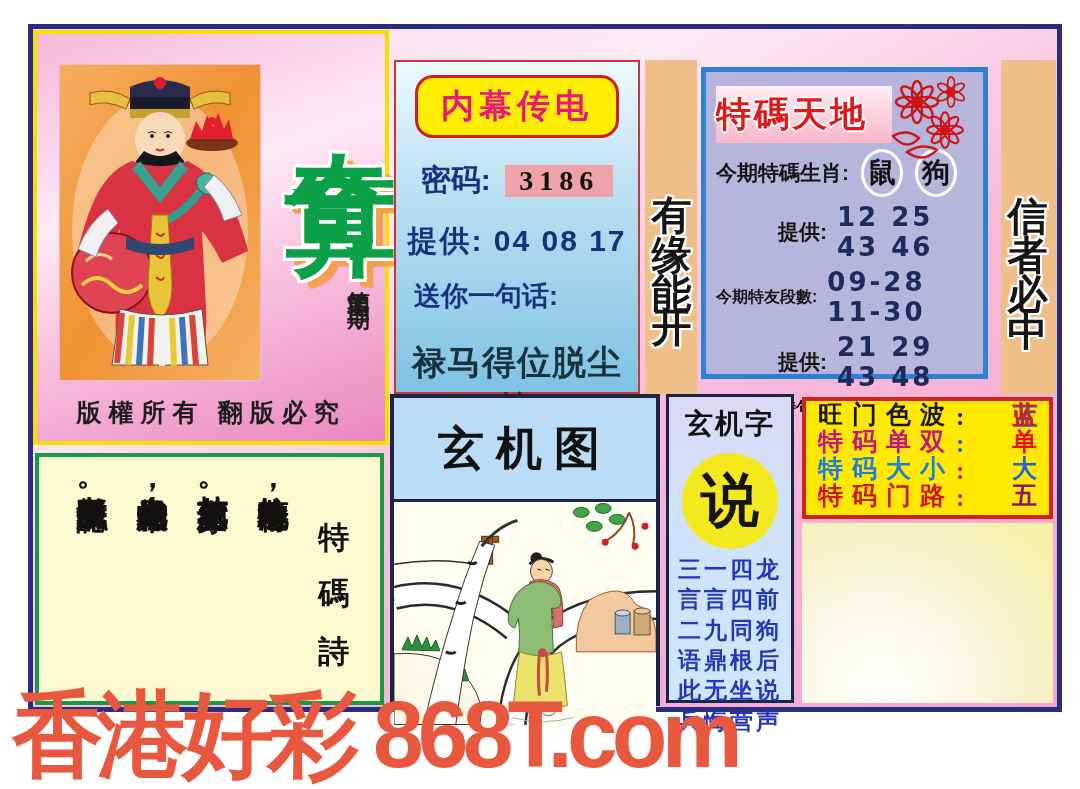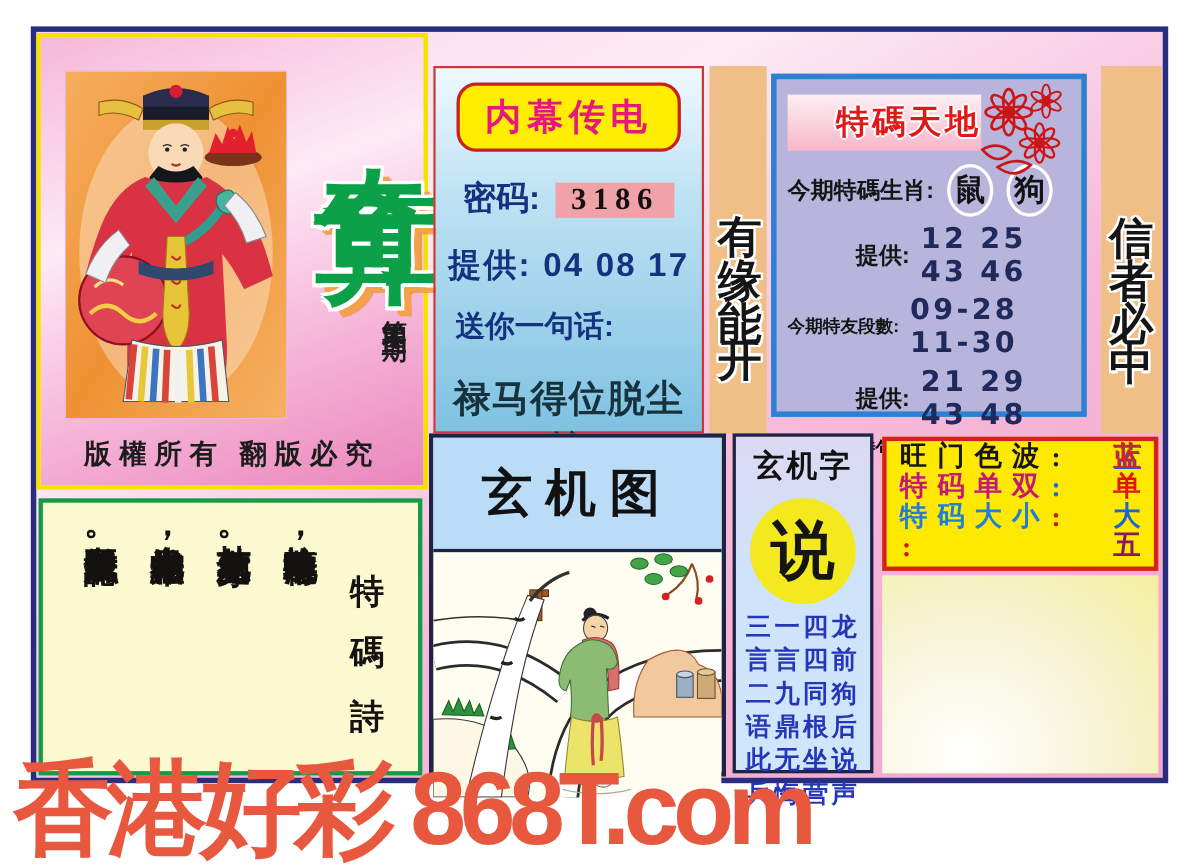--- a/index.html
+++ b/index.html
@@ -57,23 +57,23 @@
   .slogan-text { writing-mode:vertical-rl; text-orientation:upright; margin:0 auto;
                  padding-top:26px; height:100%;
                  font-size:40px; font-weight:800; color:#151515; letter-spacing:38px;
                  text-shadow:-2px 0 #fff,2px 0 #fff,0 -2px #fff,0 2px #fff,
                              -2px -2px #fff,2px 2px #fff,-2px 2px #fff,2px -2px #fff; }
 
   
   .special-zone { left:668px; top:38px; width:287px; height:312px; border:5px solid #2e80d2;
                   background:#b7b5dc; padding:8px 10px 0 10px; }
   .sz-head { position:relative; height:64px; }
-  .sz-title { position:absolute; left:0; top:6px; width:176px; padding:5px 0; text-align:right;
+  .sz-title { position:absolute; left:0; top:6px; width:176px; padding:5px 0; text-align:left;
               background:linear-gradient(to bottom,#fdeef2,#f8b6ca);
-              font-size:30px; font-weight:800; color:#e11818; letter-spacing:3px;
+              font-size:35px; font-weight:800; color:#e11818; letter-spacing:3px;
               font-family:"Liberation Serif","DejaVu Serif",serif;
               text-shadow:-2px 0 #fff,2px 0 #fff,0 -2px #fff,0 2px #fff; }
   .sz-flower { position:absolute; right:-2px; top:-4px; width:92px; height:86px; }
   .sz-row { display:flex; align-items:center; margin-top:5px; color:#141414; }
   .sz-label { font-size:21px; font-weight:700; white-space:nowrap; }
   .sz-label-sm { font-size:16px; }
   .zodiac { display:inline-block; min-width:42px; text-align:center; margin-left:12px;
             border:3px solid #ffffff; border-radius:50%; padding:2px 4px;
             font-size:28px; font-weight:700; color:#111;
             font-family:"Liberation Serif","DejaVu Serif",serif; }
@@ -379,20 +379,21 @@
         <span class="pred-label">特码单双</span>
         <span class="pred-colon">:</span>
         <span class="pred-value">单</span>
       </div>
       <div class="pred-row">
         <span class="pred-label">特码大小</span>
         <span class="pred-colon">:</span>
         <span class="pred-value">大</span>
       </div>
       <div class="pred-row">
+        <span class="pred-label">特码门路</span>
         <span class="pred-colon">:</span>
         <span class="pred-value">五</span>
       </div>
     </div>
 
     <div class="abs cream-area"></div>
   </div>
 
   <div class="watermark">香港好彩 868T.com</div>
 </div>

